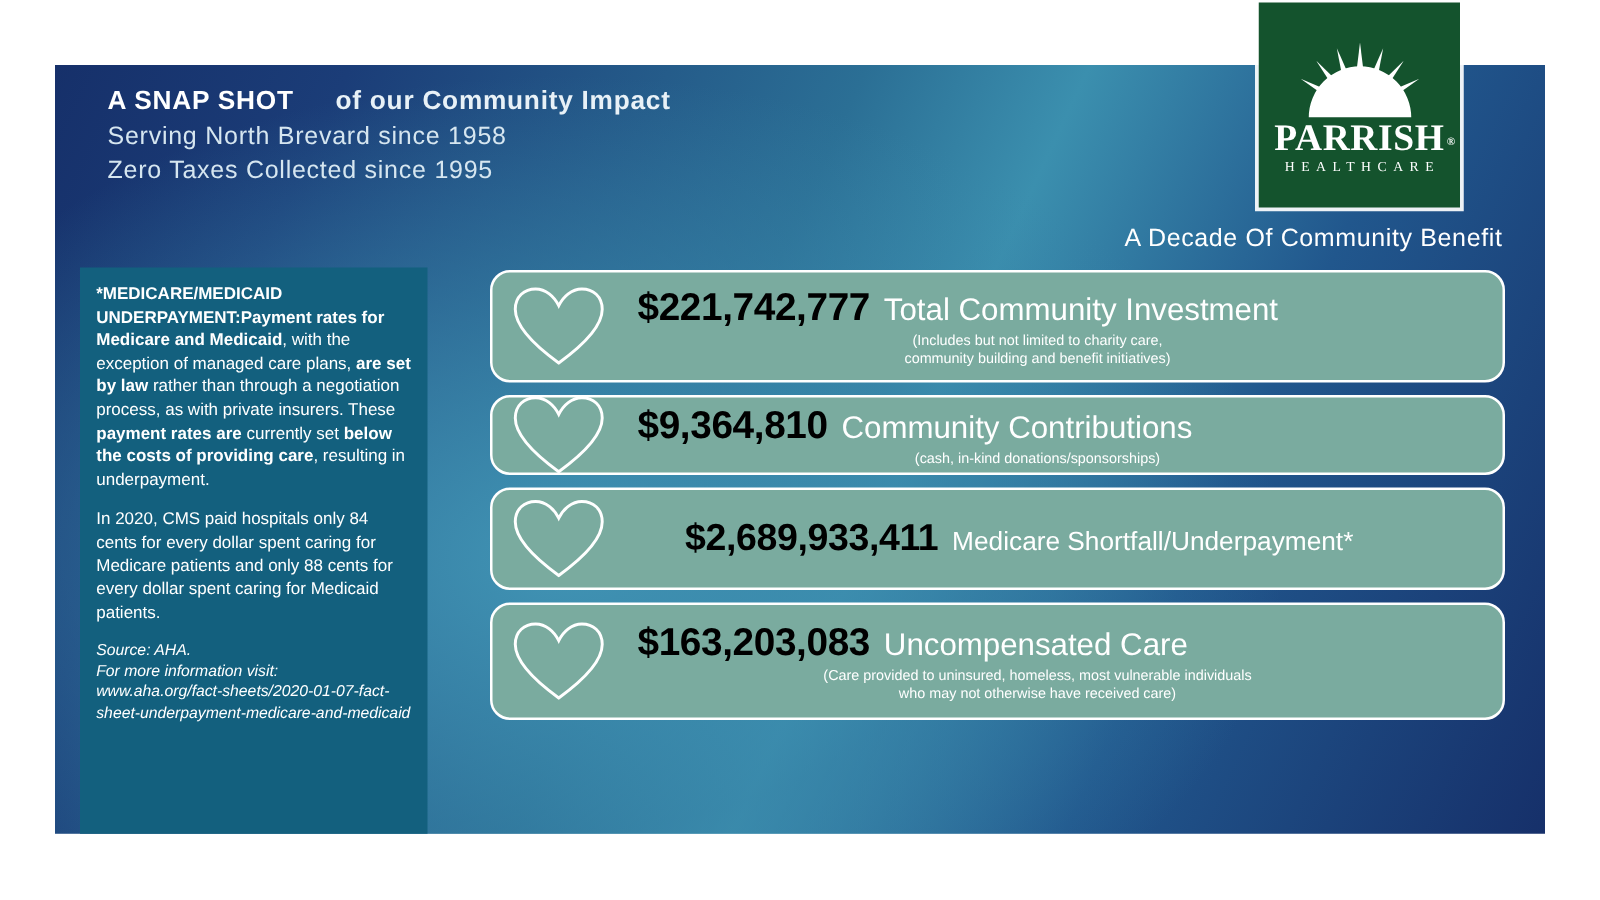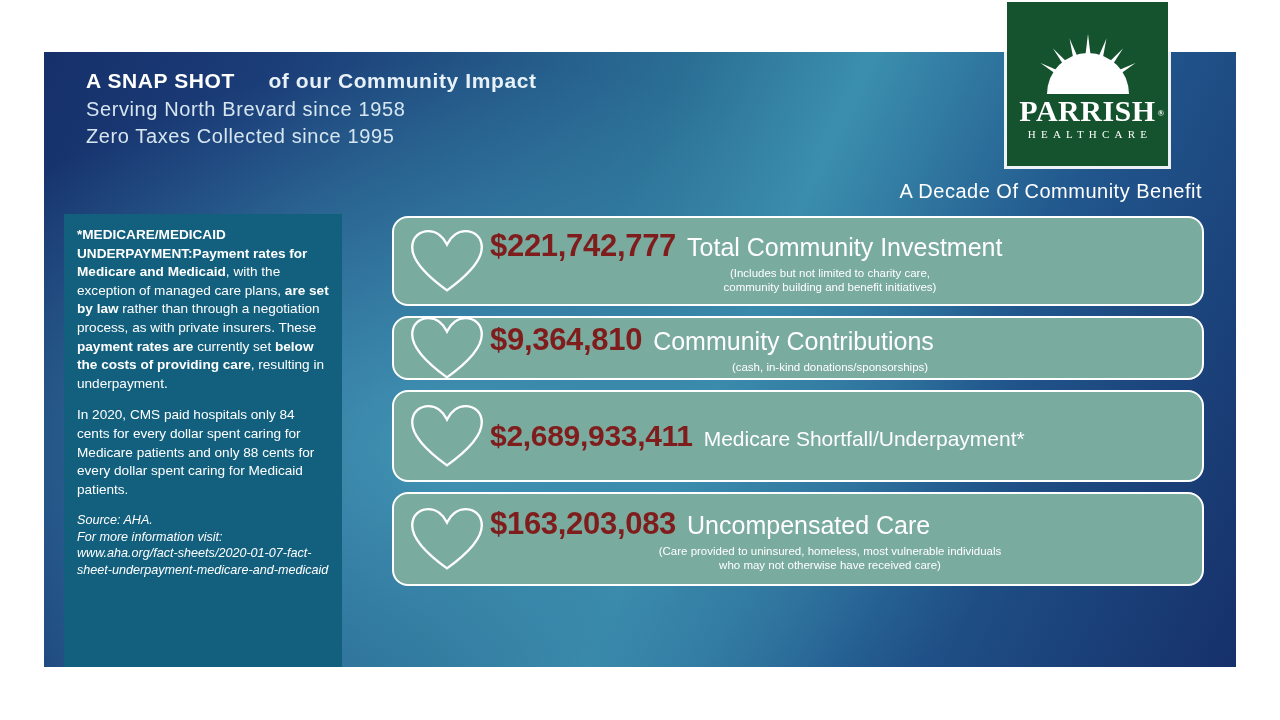--- a/index.html
+++ b/index.html
@@ -42,31 +42,32 @@
   }
 
   .cards{position:absolute;left:348px;top:164px;width:812px;}
   .card{
     position:relative;box-sizing:border-box;
     background:#7aab9f;border:2px solid #ffffff;border-radius:16px;
     margin-bottom:10px;display:flex;align-items:center;padding:6px 14px 6px 10px;
   }
   .card.c1{height:90px;}
   .card.c2{height:64px;}
-  .card.c3{height:92px;}
+  .card.c3{height:82px;gap:38px;}
   .card.c4{height:94px;}
 
   .heart{flex:0 0 86px;display:flex;align-items:center;justify-content:center;}
   .heart svg{display:block;}
 
   .card-body{flex:1 1 auto;}
   .line{display:flex;align-items:baseline;justify-content:flex-start;flex-wrap:nowrap;}
   .amount{
-    color:#7f1d1d;font-weight:700;letter-spacing:-.3px;white-space:nowrap;
+    color:#000000;font-weight:700;letter-spacing:-.3px;white-space:nowrap;
     font-family:"Liberation Sans", sans-serif;
+    margin-left:20px;
   }
   .label{color:#ffffff;font-weight:300;white-space:nowrap;}
 
   .c1 .amount{font-size:31px;}
   .c1 .label{font-size:25px;margin-left:11px;}
   .c2 .amount{font-size:31px;}
   .c2 .label{font-size:25px;margin-left:11px;}
   .c3 .amount{font-size:30px;}
   .c3 .label{font-size:21px;margin-left:11px;}
   .c4 .amount{font-size:31px;}

